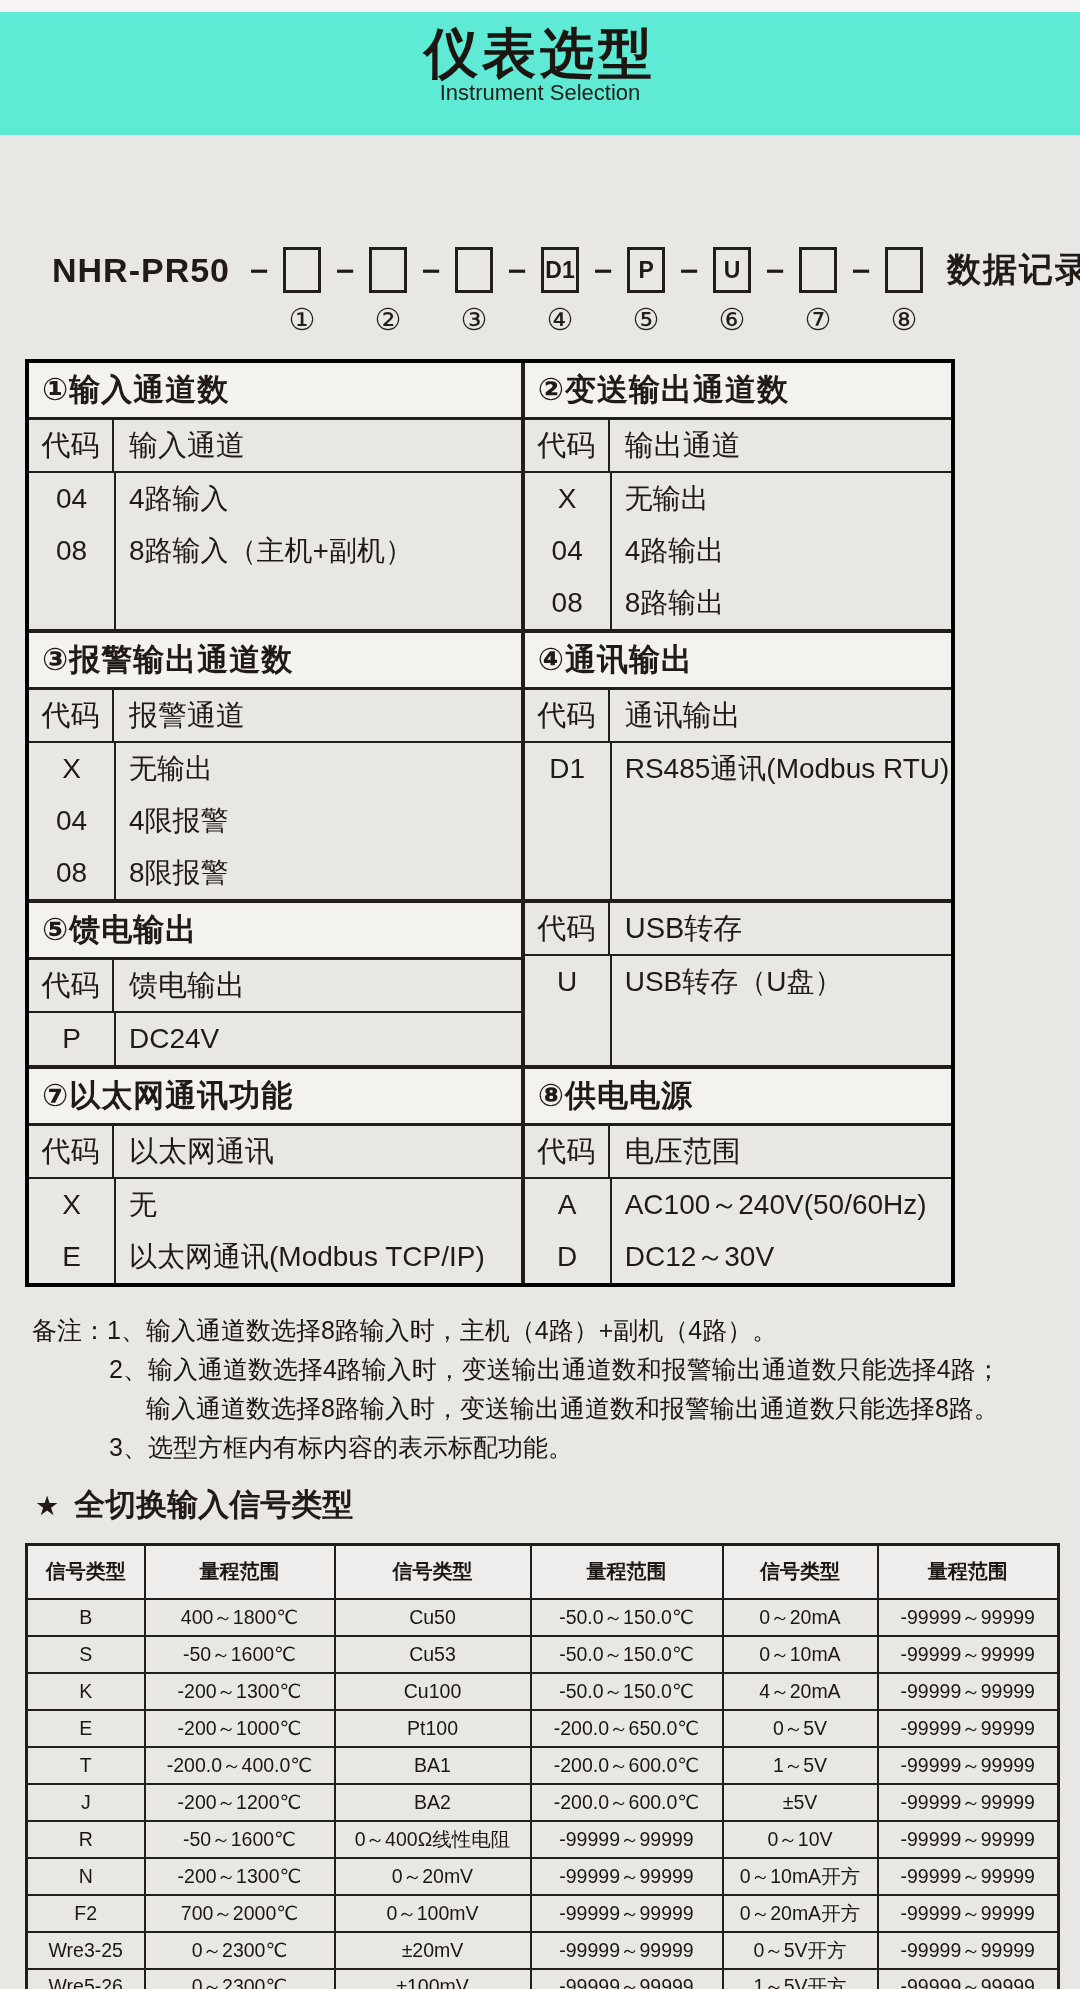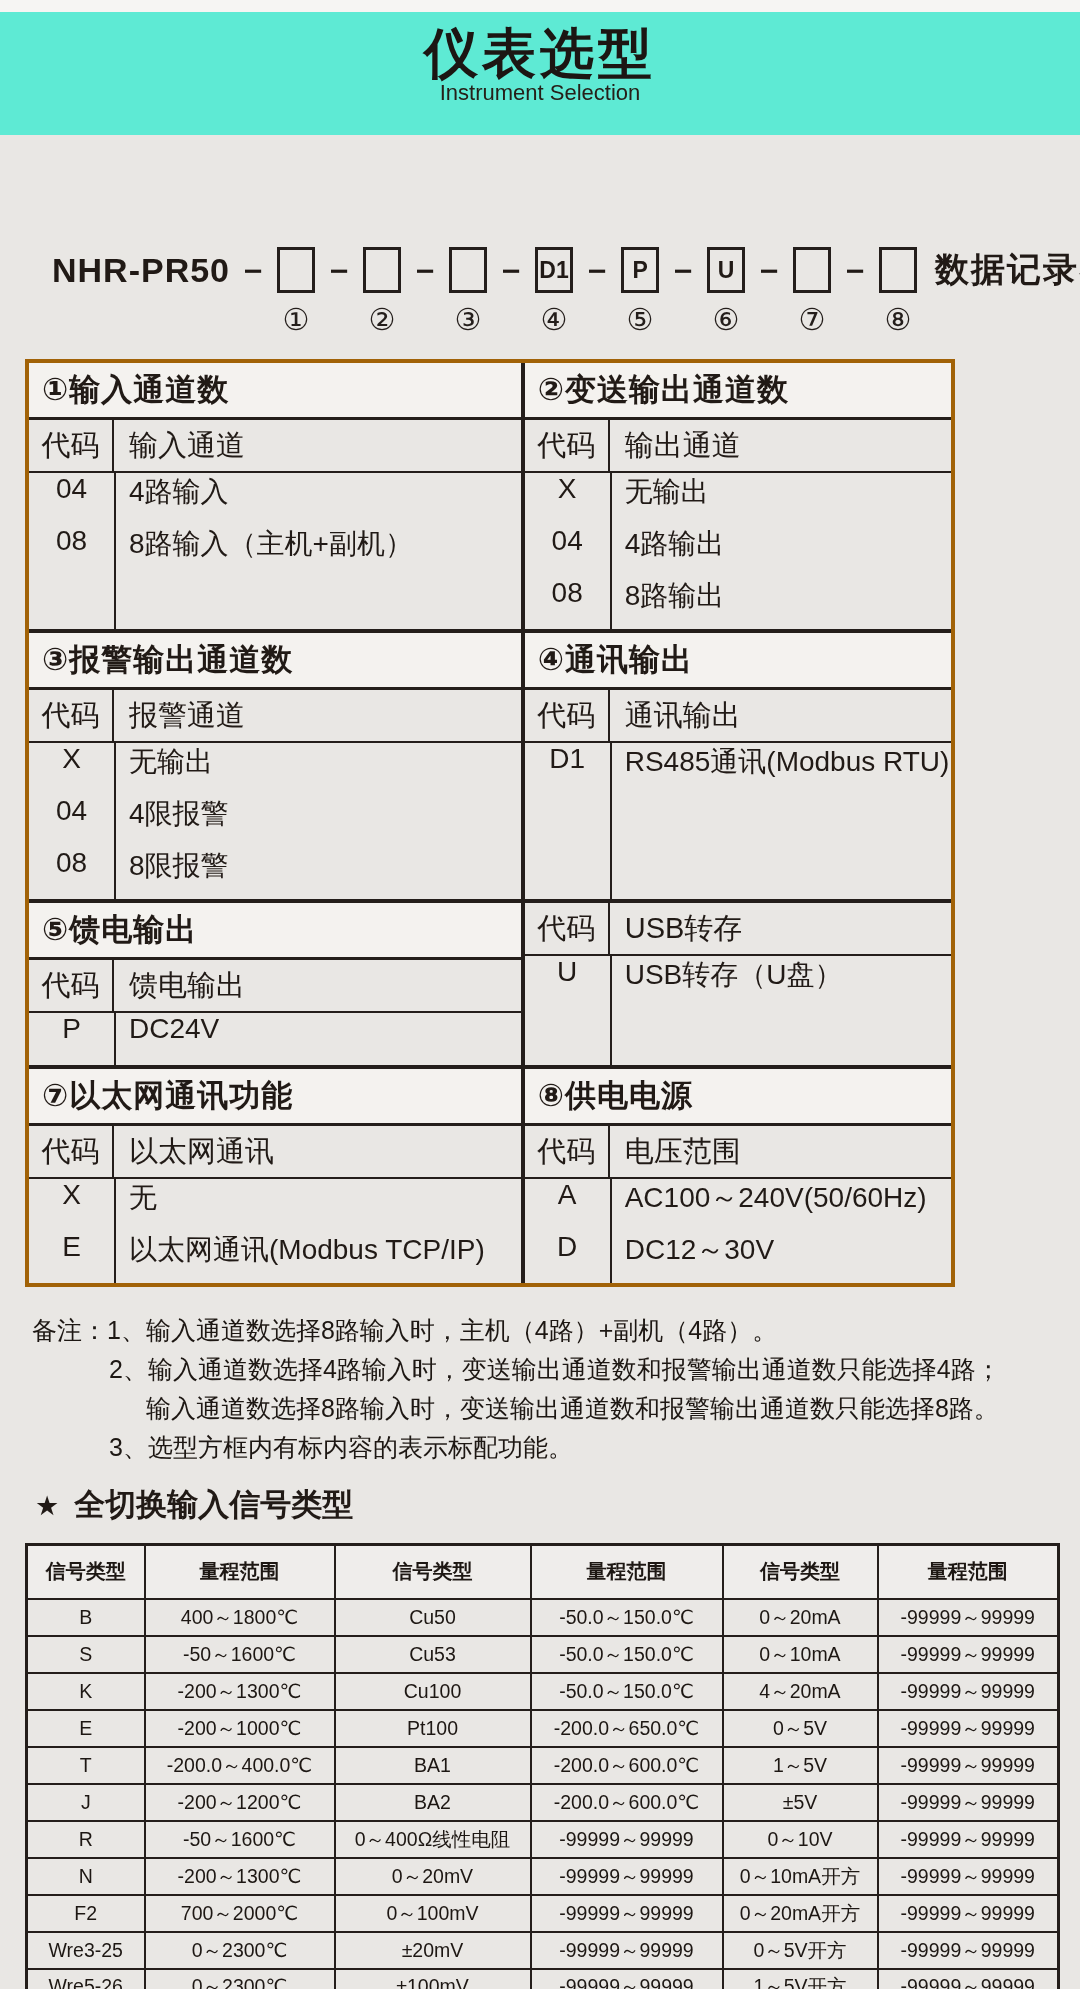--- a/index.html
+++ b/index.html
@@ -7,48 +7,48 @@
   body{
     height:1989px;background:#e9e7e4;color:#211a16;overflow:hidden;
     font-family:"Liberation Sans","DejaVu Sans",sans-serif;
   }
   
   .top-strip{height:12px;background:#f6f5f3}
   .band{height:123px;background:#5eead4;text-align:center;padding-top:12px}
   .band .title{font-size:54px;font-weight:bold;letter-spacing:4px;line-height:1.1;color:#1c1613}
   .band .subtitle{font-size:22px;color:#262019;margin-top:-3px}
   
-  .model{display:flex;align-items:center;margin:112px 0 0 52px;font-size:34px;font-weight:bold;gap:2px;white-space:nowrap}
+  .model{display:flex;align-items:center;margin:112px 0 0 52px;font-size:34px;font-weight:bold;gap:8px;white-space:nowrap}
   .model .prefix{letter-spacing:1px;margin-right:4px}
   .model .dash{font-weight:bold}
   .model .box{
     position:relative;width:38px;height:46px;border:3px solid #241e1b;
     display:flex;align-items:center;justify-content:center;font-size:23px;font-weight:bold;
   }
   .model .pos{
     position:absolute;top:52px;left:50%;transform:translateX(-50%);
     font-size:30px;font-weight:normal;color:#241e1b;font-family:"DejaVu Sans",sans-serif;
   }
   .model .suffix{margin-left:16px;letter-spacing:2px}
   
-  .sel-table{width:930px;margin:66px 0 0 25px;border:4px solid #a16207}
+  .sel-table{width:930px;margin:66px 0 0 25px;border:4px solid #000000}
   .pair{display:grid;grid-template-columns:500fr 430fr}
   .pair + .pair{border-top:4px solid #241e1b}
   .sec{display:flex;flex-direction:column}
   .sec-left{border-right:4px solid #241e1b}
   .sec-title{
     min-height:57px;background:#f4f2ef;border-bottom:3px solid #241e1b;
     font-size:31px;font-weight:bold;display:flex;align-items:center;padding-left:13px;letter-spacing:1px;
   }
   .sec-head{display:flex;height:53px;border-bottom:2px solid #241e1b;font-size:29px;align-items:stretch}
   .sec-head .code-cell{width:85px;display:flex;align-items:center;justify-content:center;border-right:2px solid #241e1b}
   .sec-head .val-cell{display:flex;align-items:center;padding-left:15px}
   .sec-body{position:relative;flex:1}
   .sec-body::after{content:"";position:absolute;left:85px;top:0;bottom:0;width:2px;background:#241e1b}
-  .sec-row{display:flex;height:52px;align-items:flex-start;font-size:28px}
+  .sec-row{display:flex;height:52px;align-items:center;font-size:28px}
   .sec-row .code-cell{width:85px;text-align:center}
   .sec-row .val-cell{flex:1;padding-left:15px;white-space:nowrap}
   
   .notes{margin:24px 0 4px 32px;font-size:25px;line-height:39px;color:#1d1713}
   .notes .row1{display:flex}
   .notes .indent1{padding-left:77px}
   .notes .indent2{padding-left:114px}
   
   .star-line{margin:20px 0 0 35px;font-size:31px;font-weight:bold;display:flex;align-items:center;gap:15px;height:36px}
   .star-line .star{font-size:27px;font-family:"DejaVu Sans",sans-serif}

